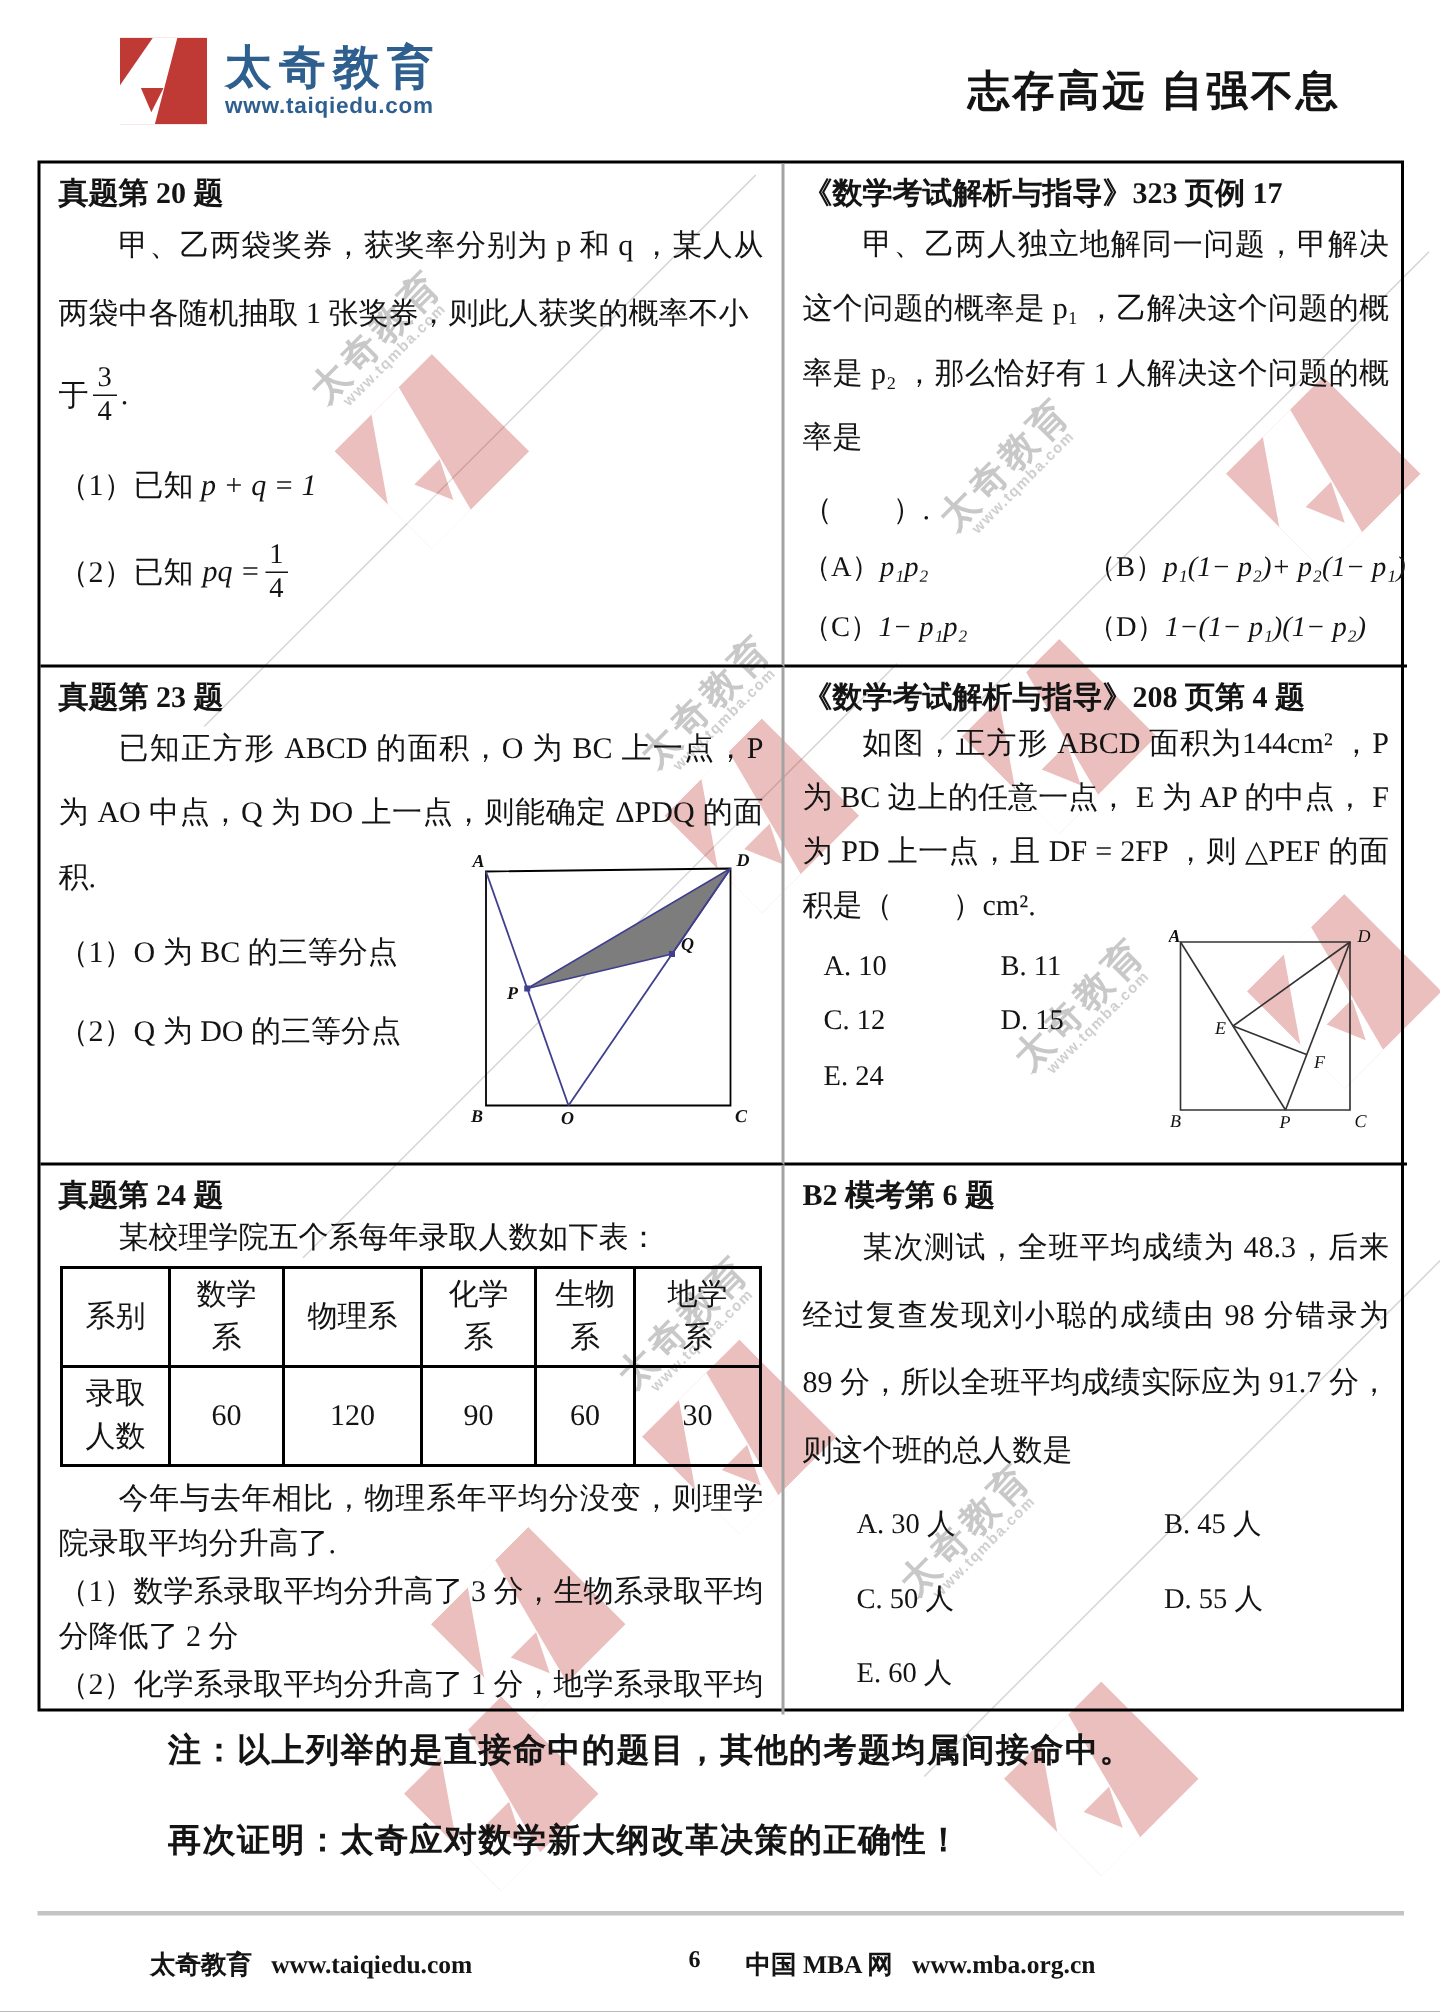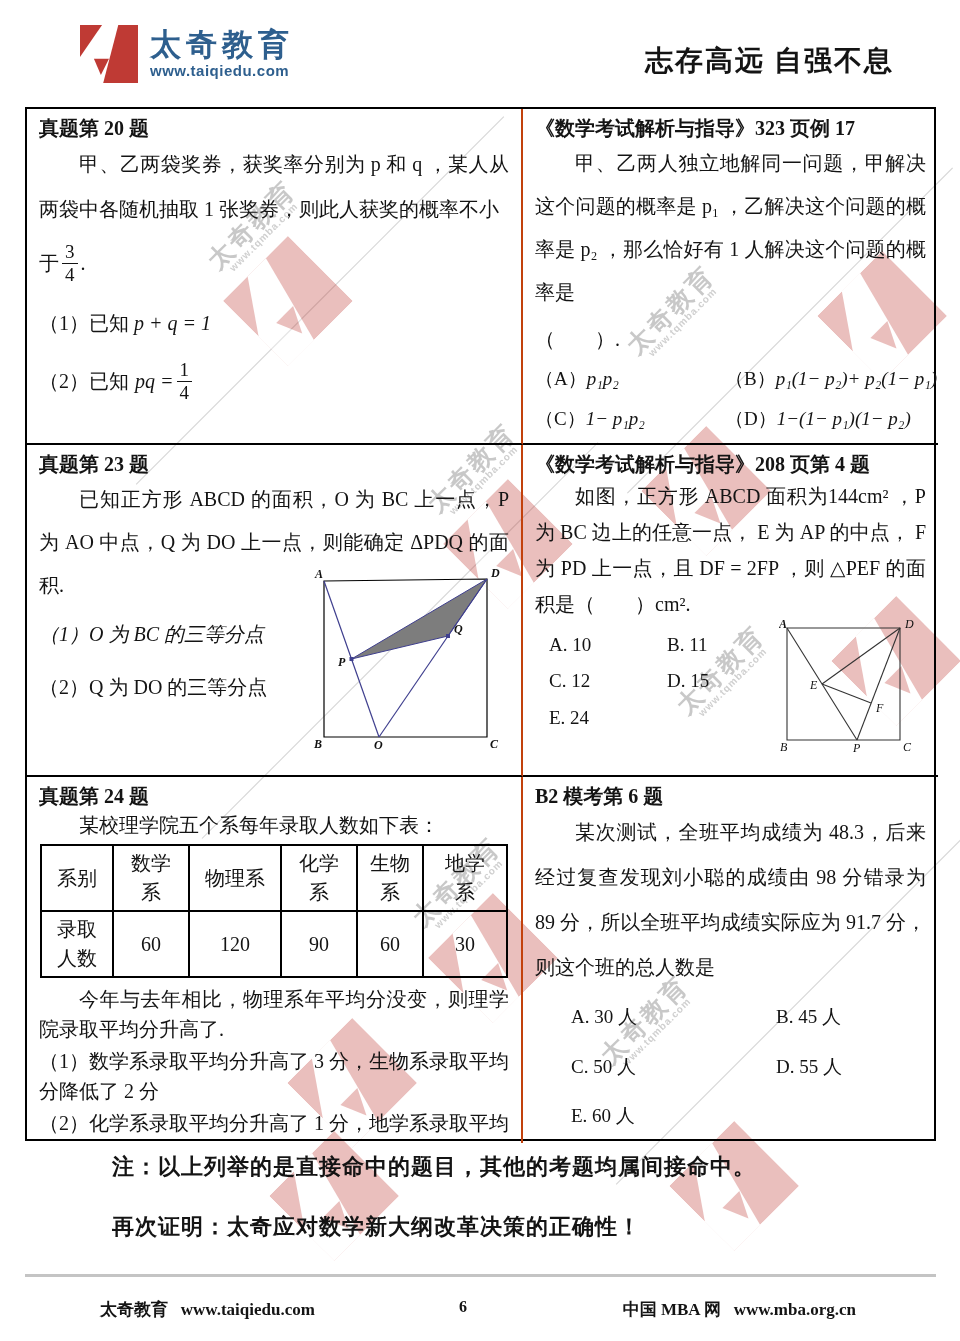--- a/index.html
+++ b/index.html
@@ -24,21 +24,21 @@
   .logo-mark{width:58px;height:58px;}
   .logo-brand{color:#2e5f8e;font-family:"Liberation Sans","DejaVu Sans",sans-serif;}
   .logo-brand .cn{font-size:31px;font-weight:bold;letter-spacing:5px;line-height:1.05;}
   .logo-brand .url{font-size:15px;font-weight:bold;letter-spacing:.5px;}
   .slogan{font-size:28px;font-weight:bold;letter-spacing:2px;margin-top:14px;}
 
   
   .main{position:absolute;left:25px;top:107px;width:911px;height:1034px;
         display:grid;grid-template-columns:496px 415px;grid-template-rows:336px 332px 366px;
         border:2px solid #000;box-sizing:border-box;}
-  .cell{position:relative;border-right:2px solid #c2410c;border-bottom:2px solid #000;
+  .cell{position:relative;border-right:2px solid #a3a3a3;border-bottom:2px solid #000;
         box-sizing:border-box;padding:4px 12px;overflow:hidden;}
   .cell.col-r{border-right:none;}
   .cell.row3{border-bottom:none;}
   .cell h3{font-size:20px;font-weight:bold;margin:2px 0 0 0;}
   .para{font-size:20px;text-align:justify;margin:0;}
   .indent{text-indent:2em;}
   .lh-xl{line-height:45px;}
   .lh-lg{line-height:43px;}
   .lh-md{line-height:36px;}
   .lh-sm{line-height:30px;}
@@ -69,21 +69,21 @@
   .wrap2{display:inline-block;max-width:44px;}
   .wrap2r{display:inline-block;max-width:46px;}
 
   
   .note{position:absolute;left:112px;font-size:22px;font-weight:bold;letter-spacing:1px;}
   .footer-line{position:absolute;left:25px;top:1274px;width:911px;height:3px;background:#c4c4c4;}
   .footer{position:absolute;left:100px;right:104px;top:1282px;display:grid;
           grid-template-columns:1fr auto 1fr;font-size:17px;font-weight:bold;margin-top:16px;}
   .footer .fl{text-align:left;}
   .footer .fc{text-align:center;font-size:16px;padding-right:30px;}
-  .footer .fr{text-align:right;}
+  .footer .fr{}
 </style>
 </head>
 <body>
 
 <svg width="0" height="0" style="position:absolute">
   <defs>
     <symbol id="klogo" viewBox="0 0 100 100">
       <rect width="100" height="100" fill="#bf3a34"></rect>
       <polygon points="38,0 66,0 40,100 0,100 0,55" fill="#ffffff"></polygon>
       <polygon points="24,58 50,58 36,86" fill="#bf3a34"></polygon>
@@ -218,21 +218,21 @@
           <div class="opt"><span>（B）</span><span class="math">p₁(1− p₂)+ p₂(1− p₁)</span></div>
           <div class="opt"><span>（C）</span><span class="math">1− p₁p₂</span></div>
           <div class="opt"><span>（D）</span><span class="math">1−(1− p₁)(1− p₂)</span></div>
 
         </div>
       </div>
 
       <div class="cell col-l row2">
         <h3>真题第 23 题</h3>
         <p class="para indent lh-lg">已知正方形 ABCD 的面积，O 为 BC 上一点，P 为 AO 中点，Q 为 DO 上一点，则能确定 ΔPDQ 的面积.</p>
-        <p class="cond" style="margin-top:14px;font-style:italic;">（1）O 为 BC 的三等分点</p>
+        <p class="cond" style="margin-top:14px;">（1）O 为 BC 的三等分点</p>
         <p class="cond" style="margin-top:26px;">（2）Q 为 DO 的三等分点</p>
         <svg class="fig" style="left:285px;top:122px;" width="192" height="184" viewBox="0 0 192 184">
           <path class="blk" d="M12 14 L175 12 L175 170 L12 170 Z"></path>
           <polygon class="shade" points="39.5,92 175,12 136,69"></polygon>
           <line class="nav" x1="12" y1="14" x2="67" y2="170"></line>
           <line class="nav" x1="175" y1="12" x2="67" y2="170"></line>
           <rect x="37.5" y="90" width="4" height="4" fill="#3f3f8e"></rect>
           <rect x="134" y="67" width="4" height="4" fill="#3f3f8e"></rect>
           <text x="3" y="11" font-weight="bold">A</text>
           <text x="179" y="10" font-weight="bold">D</text>

